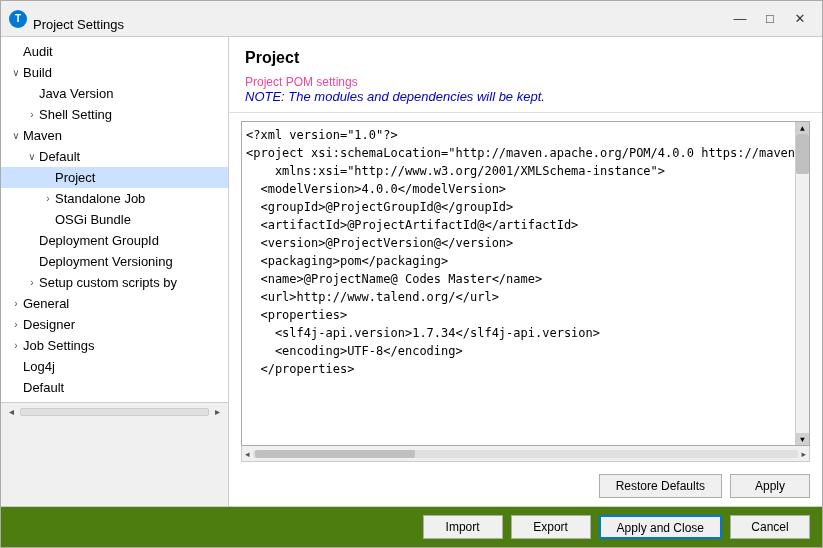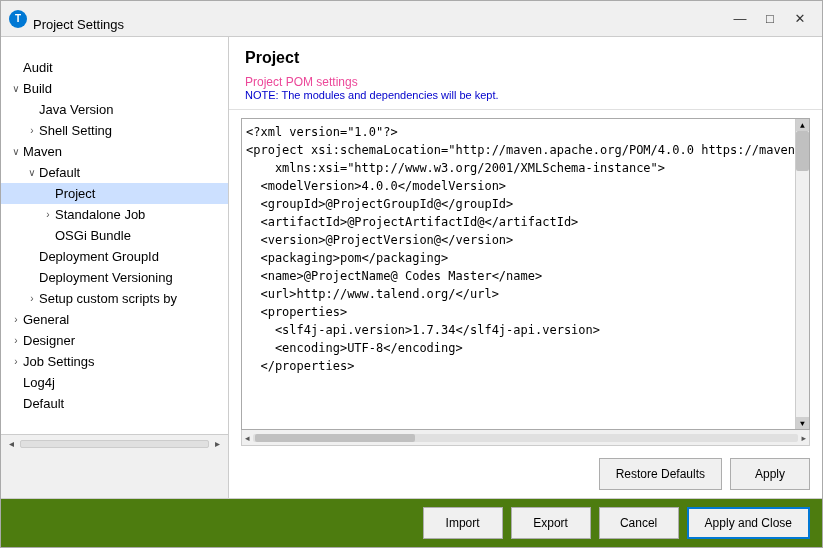--- a/index.html
+++ b/index.html
@@ -72,21 +72,21 @@
       flex: 1;
       overflow: hidden;
     }
     .sidebar {
       width: 228px;
       min-width: 228px;
       background: #fff;
       border-right: 1px solid #ccc;
       overflow-y: auto;
       overflow-x: hidden;
-      padding: 20px 0;
+      padding: 4px 0;
     }
     .sidebar-item {
       padding: 3px 8px;
       cursor: pointer;
       display: flex;
       align-items: center;
       white-space: nowrap;
       color: #000;
     }
     .sidebar-item.selected { background: #cce0ff; }
@@ -113,21 +113,22 @@
       font-size: 16px;
       font-weight: bold;
       margin-bottom: 8px;
     }
     .panel-desc {
       color: #ec4899;
       font-size: 12px;
     }
     .panel-note {
       color: #0000cc;
-      font-size: 11px;
+      font-size: 13px;
+      font-style: italic;
     }
     .xml-container {
       flex: 1;
       display: flex;
       flex-direction: column;
       padding: 8px 12px;
       overflow: hidden;
     }
     .xml-editor {
       flex: 1;
@@ -150,21 +151,21 @@
       padding: 4px 12px 8px;
       gap: 8px;
     }
     .btn {
       padding: 4px 16px;
       border: 1px solid #adadad;
       background: #f0f0f0;
       cursor: pointer;
       font-size: 12px;
       min-width: 80px;
-      height: 32px;
+      height: 24px;
     }
     .footer {
       background: #4d7c0f;
       border-top: 1px solid #ccc;
       padding: 8px 12px;
       display: flex;
       justify-content: flex-end;
       gap: 8px;
     }
     .footer .btn-apply-close {
@@ -375,16 +376,16 @@
       <div class="action-row">
         <button class="btn">Restore Defaults</button>
         <button class="btn">Apply</button>
       </div>
     </div>
   </div>
 
   <div class="footer">
     <button class="btn">Import</button>
     <button class="btn">Export</button>
+    <button class="btn btn-apply-close">Apply and Close</button>
     <button class="btn">Cancel</button>
-    <button class="btn btn-apply-close">Apply and Close</button>
   </div>
 </div>
 
 </body></html>

